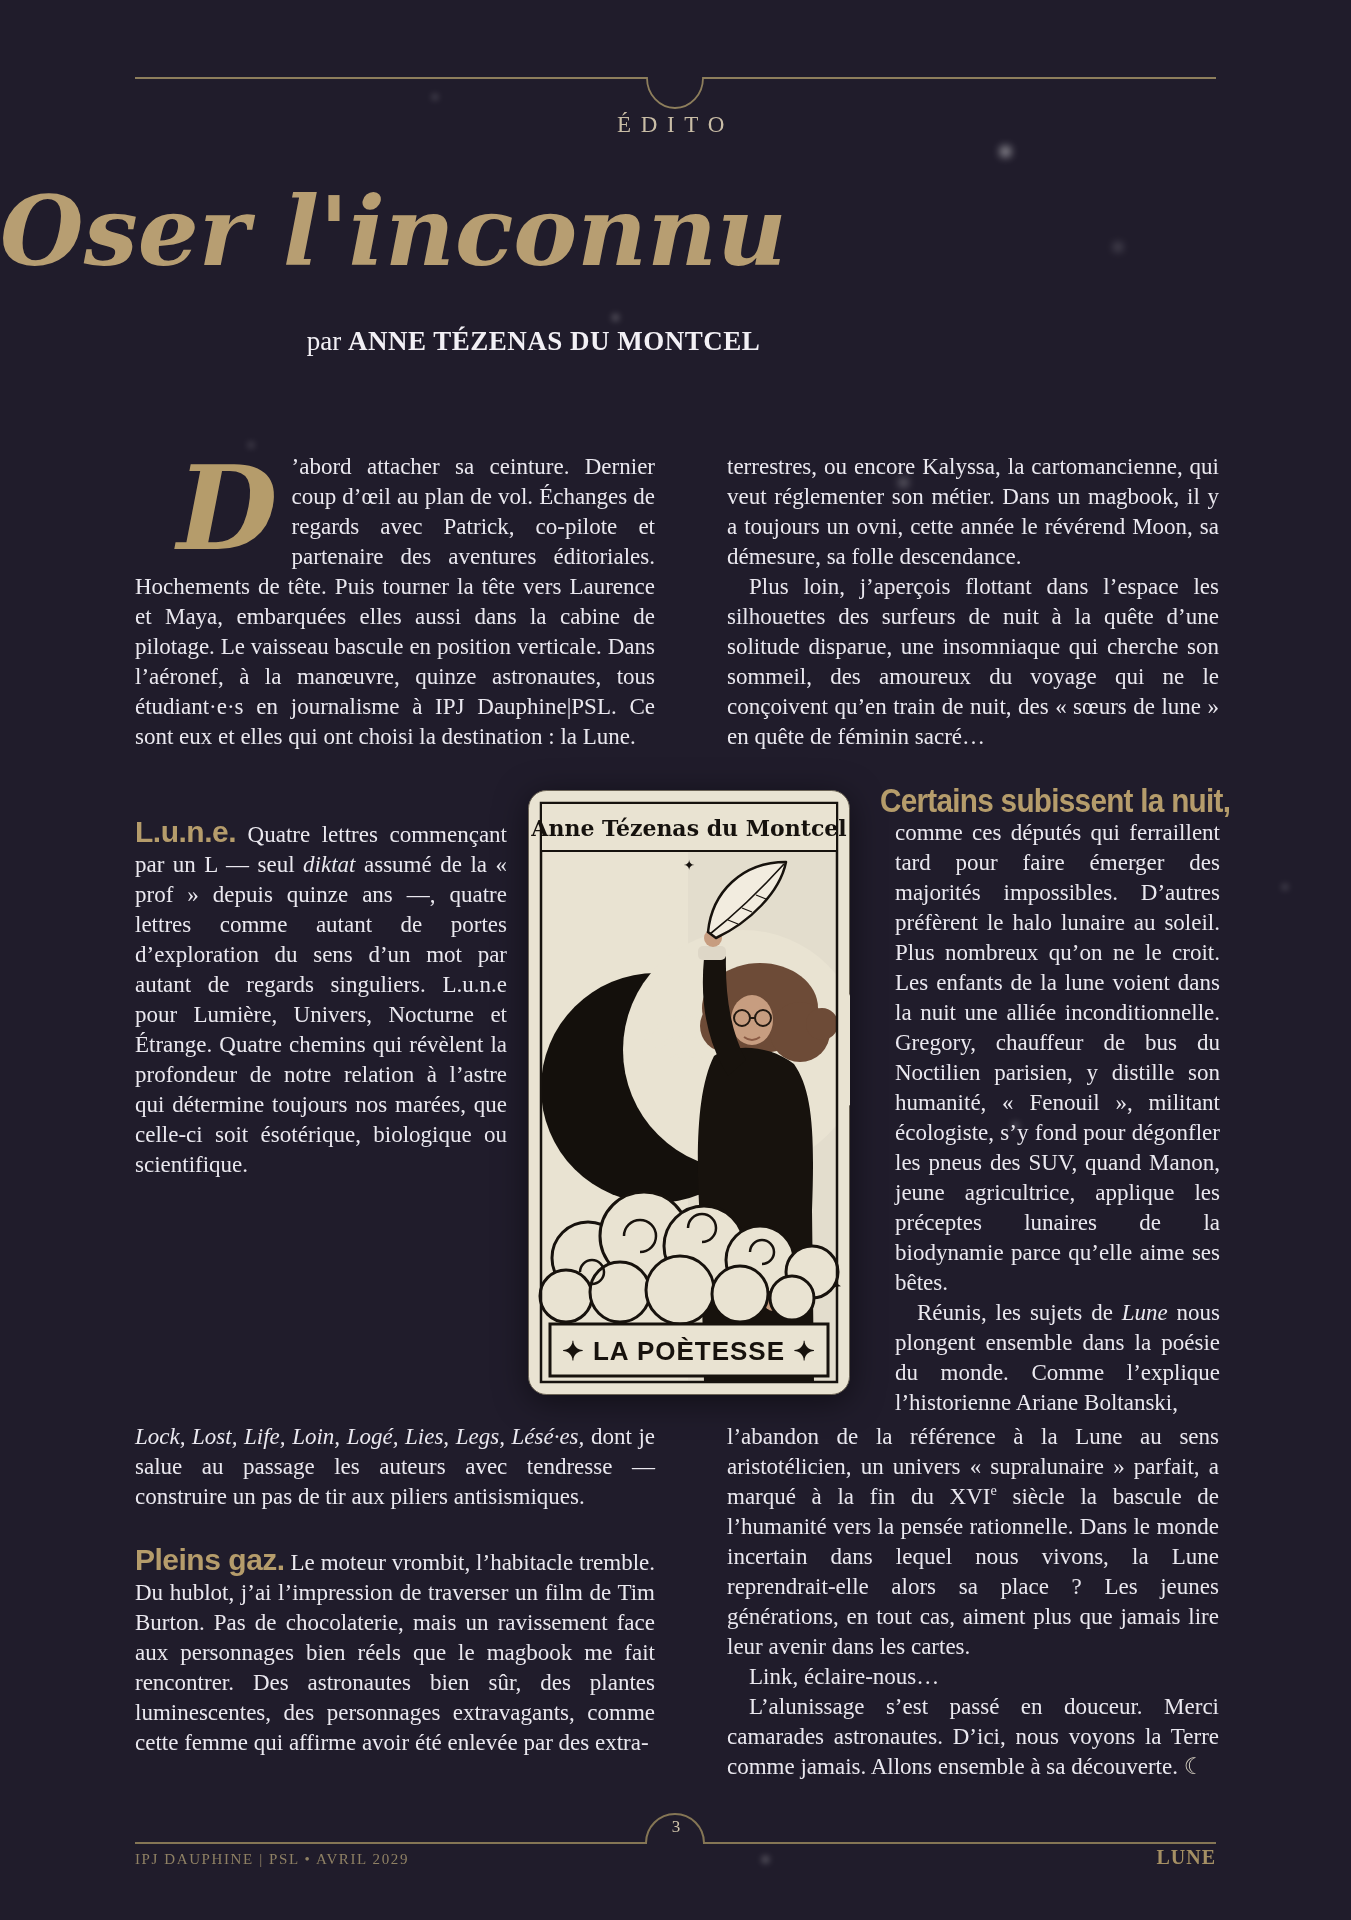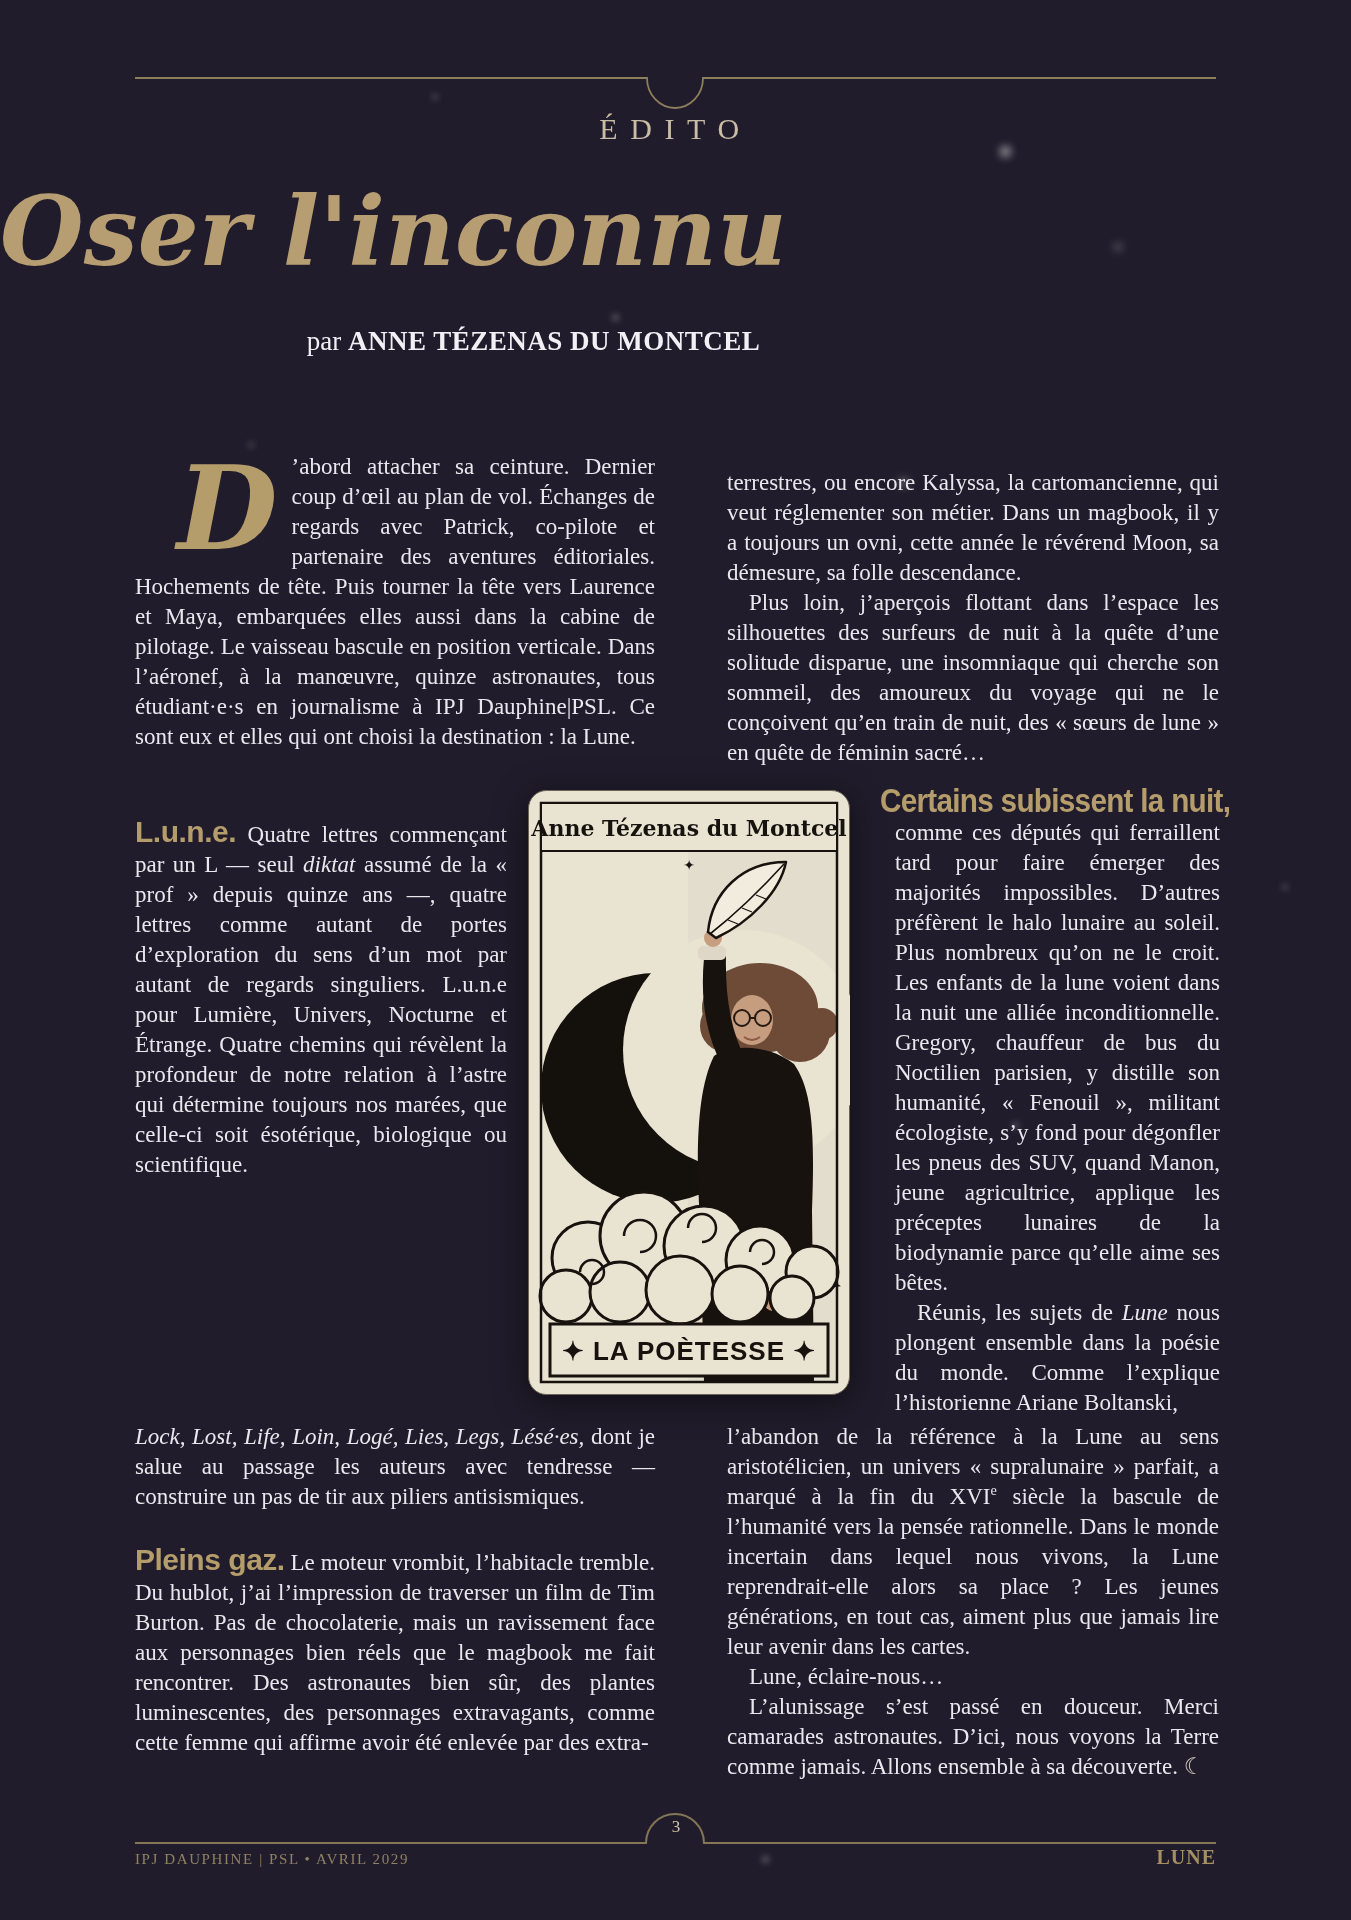--- a/index.html
+++ b/index.html
@@ -8,21 +8,21 @@
     background:#201c2b;
     font-family:"Liberation Serif",serif;
     color:#eae8ef;
   }
   .star{position:absolute;border-radius:50%;background:#ffffff;pointer-events:none;}
   .block{position:absolute;text-align:justify;font-size:23px;line-height:30px;}
   .block p{margin:0;}
   .block p.ind{text-indent:22px;}
   .kicker{
     position:absolute;left:0;width:1351px;top:112px;text-align:center;
-    font-size:30px;letter-spacing:.42em;color:#c9bda6;font-weight:400;
+    font-size:23px;letter-spacing:.42em;color:#c9bda6;font-weight:400;
   }
   .script-title{
     position:absolute;left:0;width:1351px;top:172px;text-align:left;
     font-family:"DejaVu Serif",serif;font-style:italic;font-weight:bold;
     font-size:96px;line-height:120px;color:#b79e72;
   }
   .byline{
     position:absolute;left:0;width:1067px;top:326px;text-align:center;
     font-size:27px;color:#f2f0f5;
   }
@@ -94,35 +94,35 @@
 </div>
 
 <div class="block" style="left:135px;top:1422px;width:520px;">
   <p><i>Lock, Lost, Life, Loin, Logé, Lies, Legs, Lésé·es,</i> dont je salue au passage les auteurs avec tendresse — construire un pas de tir aux piliers antisismiques.</p>
 </div>
 
 <div class="block" style="left:135px;top:1545px;width:520px;">
   <p><span class="lead">Pleins gaz.</span><span> Le moteur vrombit, l’habitacle tremble. Du hublot, j’ai l’impression de traverser un film de Tim Burton. Pas de chocolaterie, mais un ravissement face aux personnages bien réels que le magbook me fait rencontrer. Des astronautes bien sûr, des plantes luminescentes, des personnages extravagants, comme cette femme qui affirme avoir été enlevée par des extra-</span></p>
 </div>
 
-<div class="block" style="left:727px;top:468px;width:492px;">
+<div class="block" style="left:727px;top:452px;width:492px;">
   <p>terrestres, ou encore Kalyssa, la cartomancienne, qui veut réglementer son métier. Dans un magbook, il y a toujours un ovni, cette année le révérend Moon, sa démesure, sa folle descendance.</p>
   <p class="ind">Plus loin, j’aperçois flottant dans l’espace les silhouettes des surfeurs de nuit à la quête d’une solitude disparue, une insomniaque qui cherche son sommeil, des amoureux du voyage qui ne le conçoivent qu’en train de nuit, des « sœurs de lune » en quête de féminin sacré…</p>
 </div>
 
 <div class="night-heading">Certains subissent la nuit,</div>
 
 <div class="block" style="left:895px;top:818px;width:325px;">
   <p>comme ces députés qui ferraillent tard pour faire émerger des majorités impossibles. D’autres préfèrent le halo lunaire au soleil. Plus nombreux qu’on ne le croit. Les enfants de la lune voient dans la nuit une alliée inconditionnelle. Gregory, chauffeur de bus du Noctilien parisien, y distille son humanité, « Fenouil », militant écologiste, s’y fond pour dégonfler les pneus des SUV, quand Manon, jeune agricultrice, applique les préceptes lunaires de la biodynamie parce qu’elle aime ses bêtes.</p>
   <p class="ind">Réunis, les sujets de <i>Lune</i> nous plongent ensemble dans la poésie du monde. Comme l’explique l’historienne Ariane Boltanski,</p>
 </div>
 
 <div class="block" style="left:727px;top:1422px;width:492px;">
   <p>l’abandon de la référence à la Lune au sens aristotélicien, un univers « supralunaire » parfait, a marqué à la fin du XVI<sup>e</sup> siècle la bascule de l’humanité vers la pensée rationnelle. Dans le monde incertain dans lequel nous vivons, la Lune reprendrait-elle alors sa place ? Les jeunes générations, en tout cas, aiment plus que jamais lire leur avenir dans les cartes.</p>
-  <p class="ind">Lune, éclaire-nous…</p>
+  <p class="ind">Link, éclaire-nous…</p>
   <p class="ind">L’alunissage s’est passé en douceur. Merci camarades astronautes. D’ici, nous voyons la Terre comme jamais. Allons ensemble à sa découverte. <span class="endmark">☾</span></p>
 </div>
 
 <div class="card-wrap">
 <svg width="322" height="605" viewBox="0 0 322 605">
   <defs>
     <clipPath id="cardclip">
           <rect x="0" y="0" width="322" height="605" rx="18"></rect>
         </clipPath>
   </defs>

